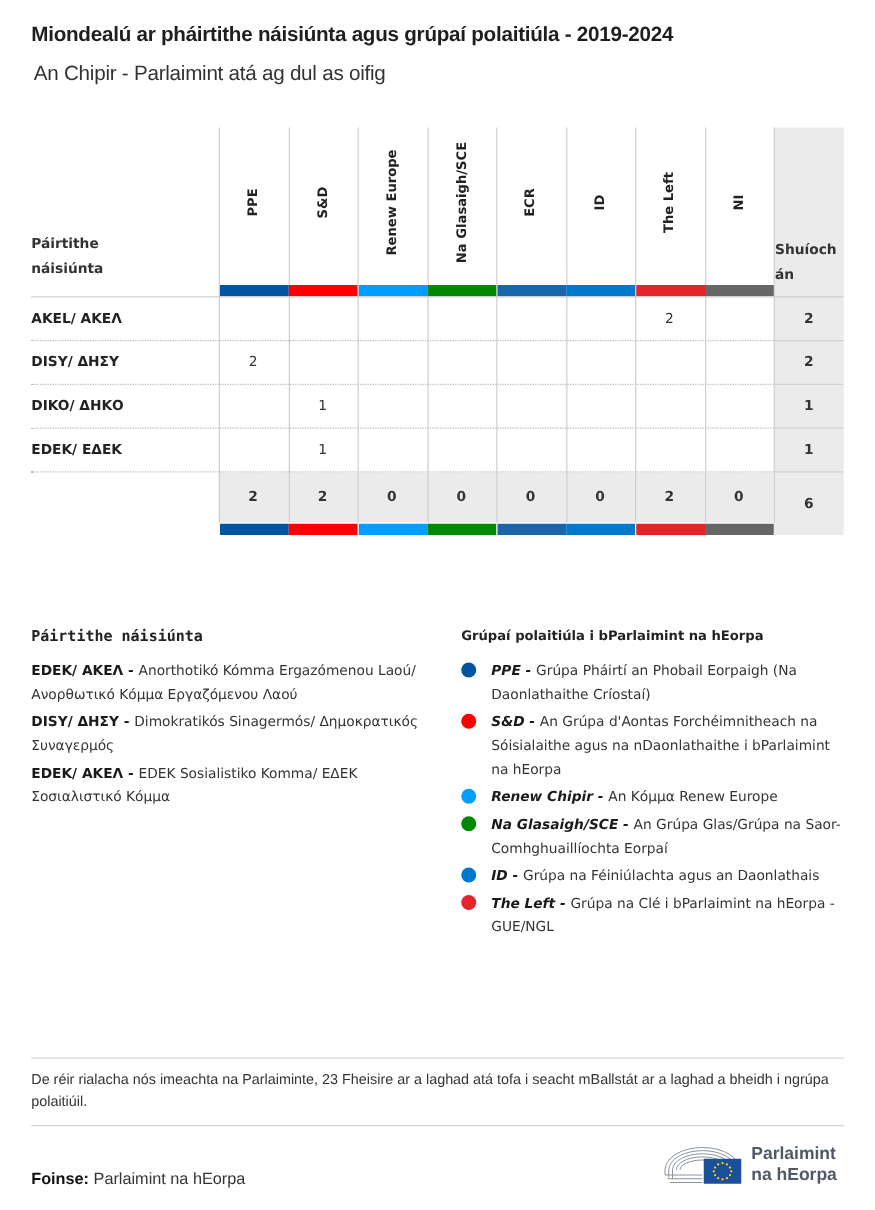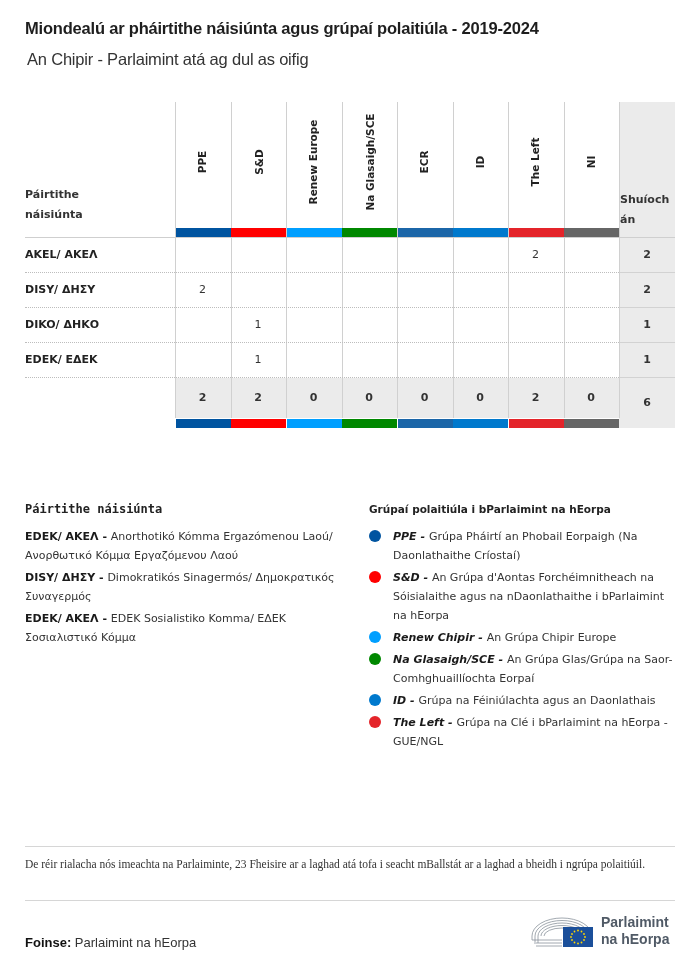--- a/index.html
+++ b/index.html
@@ -31,21 +31,21 @@
   .leg-left { position: absolute; left: 25px; top: 527px; width: 320px; font-size: 11px; line-height: 19px; color: #333; }
   .leg-left .item { margin-bottom: 3px; }
   .leg-left b { color: #1a1a1a; }
   .leg-title-right { position: absolute; left: 369px; top: 503px; font-size: 10.5px; font-weight: bold; color: #222; }
   .leg-right { position: absolute; left: 369px; top: 527px; width: 310px; font-size: 11px; line-height: 19px; color: #333; }
   .leg-right .item { position: relative; padding-left: 24px; margin-bottom: 3px; }
   .leg-right .dot { position: absolute; left: 0; top: 3px; width: 12px; height: 12px; border-radius: 50%; }
   .leg-right b { color: #1a1a1a; font-style: italic; }
 
   .rule { position: absolute; left: 25px; width: 650px; height: 1px; background: #d6d6d6; }
-  .note { position: absolute; left: 25px; top: 855px; width: 650px; font-family: Liberation Serif, serif; font-size: 11.5px; line-height: 18px; color: #333; }
+  .note { position: absolute; left: 25px; top: 855px; width: 650px; font-family: Liberation Sans, sans-serif; font-size: 11.5px; line-height: 18px; color: #333; }
   .source { position: absolute; left: 25px; top: 935px; font-family: "Liberation Sans", sans-serif; font-size: 13px; color: #333; }
   .source b { color: #111; }
   .logo { position: absolute; left: 530px; top: 910px; width: 150px; height: 40px; }
   .logo-text { position: absolute; left: 601px; top: 914px; font-family: "Liberation Sans", sans-serif; font-weight: bold; font-size: 14px; line-height: 17px; color: #505a66; }
 </style>
 </head>
 <body>
 
 <div class="title">Miondealú ar pháirtithe náisiúnta agus grúpaí polaitiúla - 2019-2024</div>
 <div class="subtitle">An Chipir - Parlaimint atá ag dul as oifig</div>
@@ -142,21 +142,21 @@
 <div class="leg-left" id="legLeft">
     <div class="item"><b>EDEK/ ΑΚΕΛ - </b><span>Anorthotikó Kómma Ergazómenou Laoú/ Ανορθωτικό Κόμμα Εργαζόμενου Λαού</span></div>
     <div class="item"><b>DISY/ ΔΗΣΥ - </b><span>Dimokratikós Sinagermós/ Δημοκρατικός Συναγερμός</span></div>
     <div class="item"><b>EDEK/ ΑΚΕΛ - </b><span>EDEK Sosialistiko Komma/ ΕΔΕΚ Σοσιαλιστικό Κόμμα</span></div>
   </div>
 
 <div class="leg-title-right">Grúpaí polaitiúla i bParlaimint na hEorpa</div>
 <div class="leg-right" id="legRight">
     <div class="item"><span class="dot" style="background: rgb(0, 84, 160);"></span><b>PPE - </b><span>Grúpa Pháirtí an Phobail Eorpaigh (Na Daonlathaithe Críostaí)</span></div>
     <div class="item"><span class="dot" style="background: rgb(255, 0, 0);"></span><b>S&amp;D - </b><span>An Grúpa d'Aontas Forchéimnitheach na Sóisialaithe agus na nDaonlathaithe i bParlaimint na hEorpa</span></div>
-    <div class="item"><span class="dot" style="background: rgb(0, 159, 255);"></span><b>Renew Chipir - </b><span>An Grúpa Chipir Europe</span></div>
+    <div class="item"><span class="dot" style="background: rgb(0, 159, 255);"></span><b>Renew Chipir - </b><span>An Κόμμα Renew Europe</span></div>
     <div class="item"><span class="dot" style="background: rgb(0, 136, 0);"></span><b>Na Glasaigh/SCE - </b><span>An Grúpa Glas/Grúpa na Saor-Comhghuaillíochta Eorpaí</span></div>
     <div class="item"><span class="dot" style="background: rgb(0, 121, 205);"></span><b>ID - </b><span>Grúpa na Féiniúlachta agus an Daonlathais</span></div>
     <div class="item"><span class="dot" style="background: rgb(228, 36, 42);"></span><b>The Left - </b><span>Grúpa na Clé i bParlaimint na hEorpa - GUE/NGL</span></div>
   </div>
 
 <div class="rule" style="top:846px;"></div>
 <div class="note">De réir rialacha nós imeachta na Parlaiminte, 23 Fheisire ar a laghad atá tofa i seacht mBallstát ar a laghad a bheidh i ngrúpa polaitiúil.</div>
 <div class="rule" style="top:900px;"></div>
 
 <div class="source">

